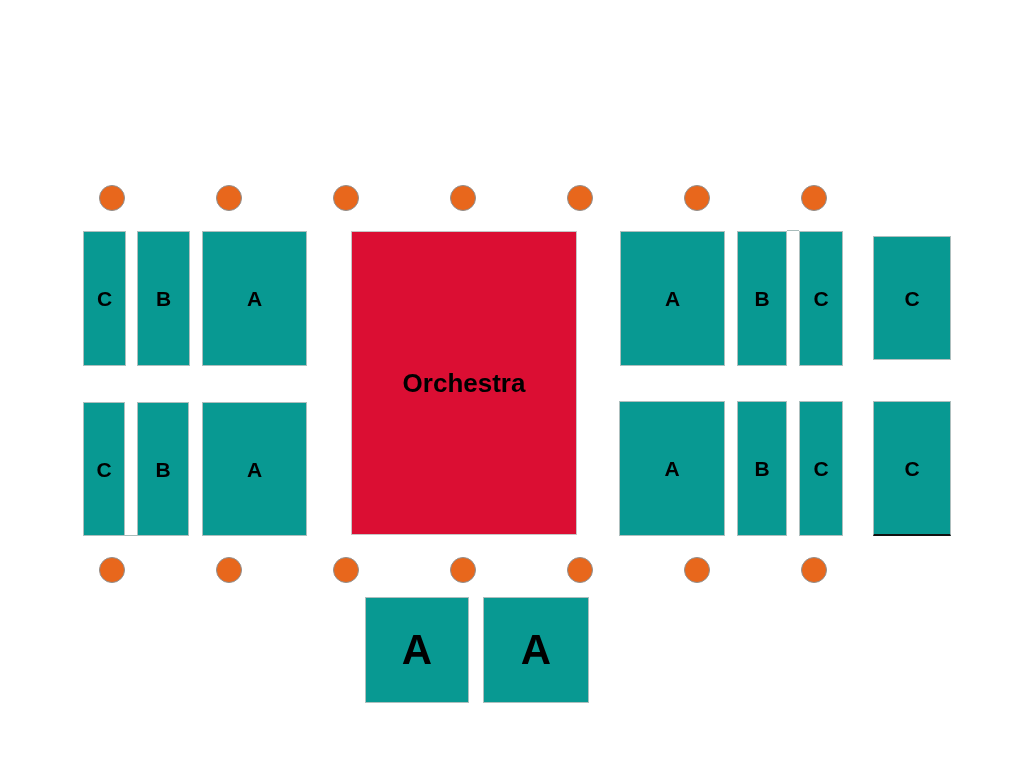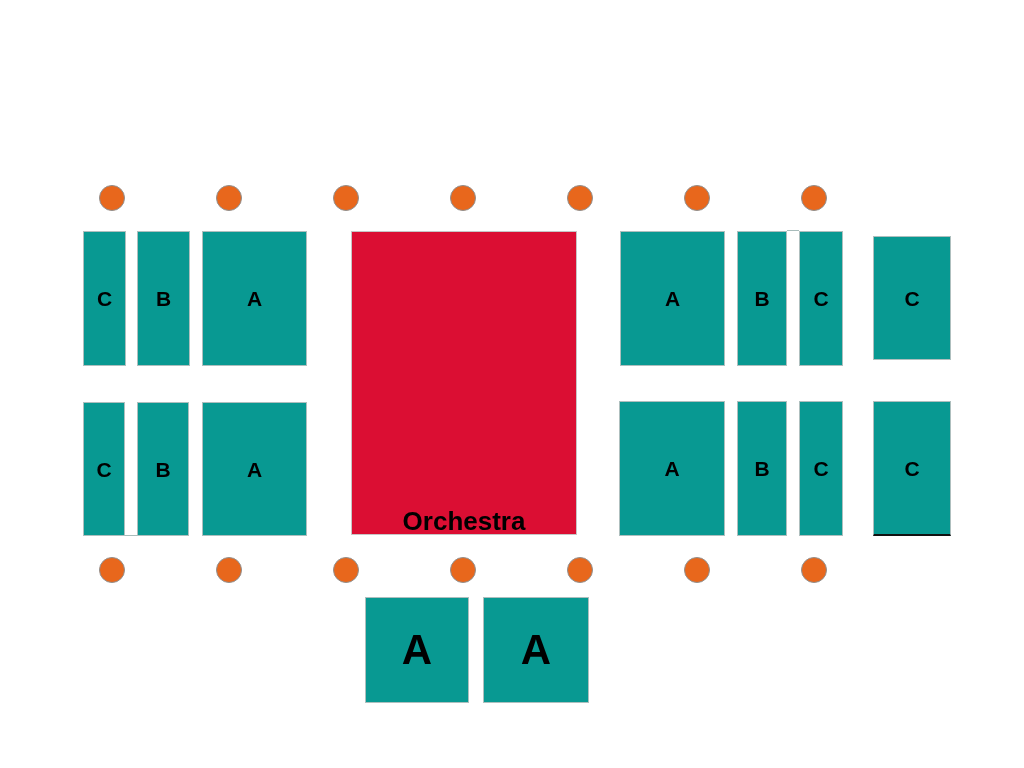--- a/index.html
+++ b/index.html
@@ -56,21 +56,21 @@
   }
   .detail-line {
     position: absolute;
     pointer-events: none;
   }
 </style>
 </head>
 <body>
 
 <div id="seat-map" style="--page-bg: #ffffff; --section-fill: #089992; --section-border: #aebfbe; --stage-fill: #DB0E33; --stage-border: #c6c6c6; --dot-fill: #E8671C; --dot-border: #8f8f8f; --label-color: #000000;">
-  <div class="stage-block" id="stage" style="left: 351px; top: 231px; width: 226px; height: 304px; align-items: flex-end;">
+  <div class="stage-block" id="stage" style="left: 351px; top: 231px; width: 226px; height: 304px;">
     <span class="label" style="font-size: 26px;">Orchestra</span>
   </div>
 
 <div class="section-block" style="left: 83px; top: 231px; width: 43px; height: 135px;">
       <span class="label" style="font-size: 21px;">C</span>
     </div>
     <div class="section-block" style="left: 137px; top: 231px; width: 53px; height: 135px;">
       <span class="label" style="font-size: 21px;">B</span>
     </div>
     <div class="section-block" style="left: 202px; top: 231px; width: 105px; height: 135px;">

